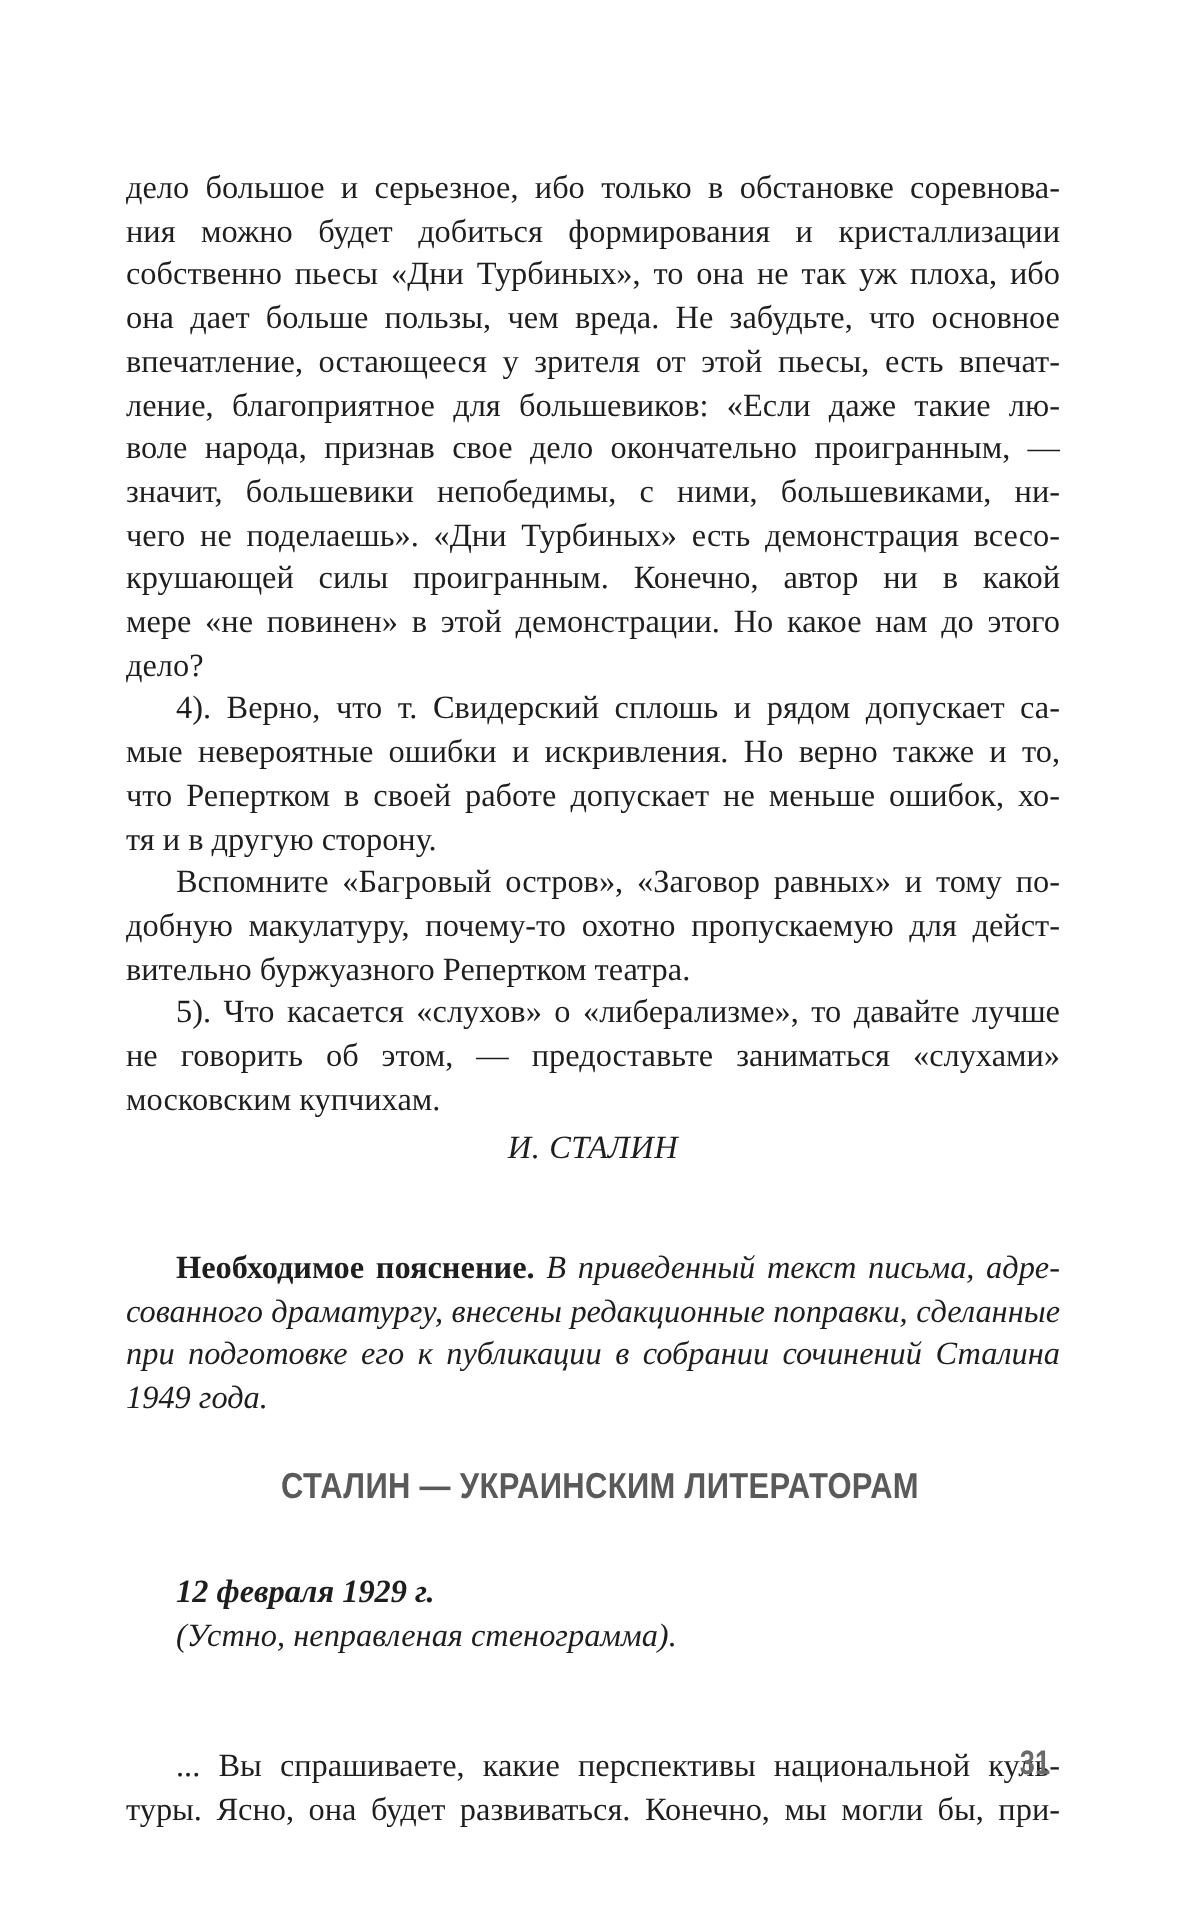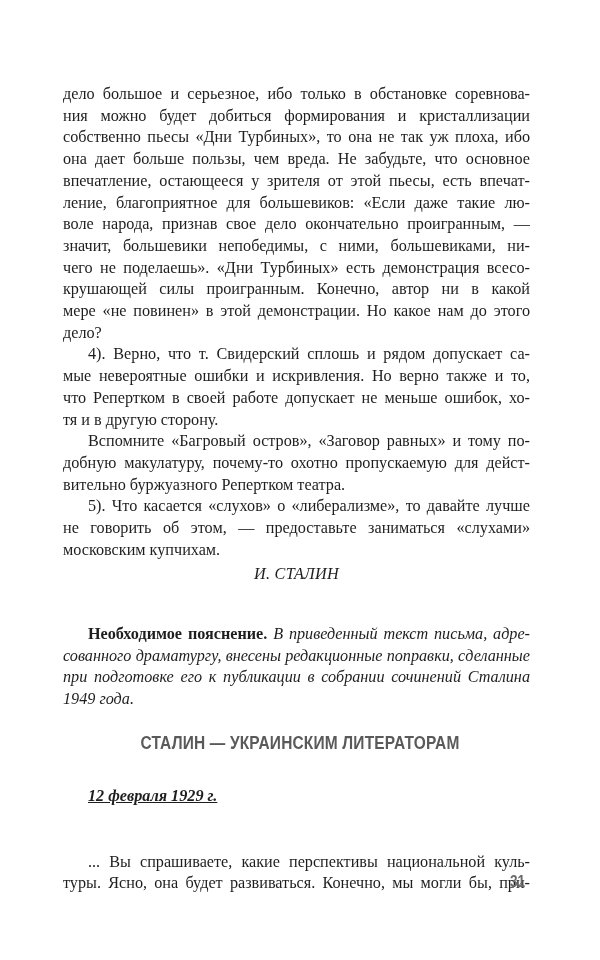--- a/index.html
+++ b/index.html
@@ -19,21 +19,21 @@
   .note { font-style: italic; }
   .heading {
     position: absolute; left: 0; width: 600px; top: 733px; text-align: center;
     font-family: "Liberation Sans", "DejaVu Sans", sans-serif; font-weight: bold;
     font-size: 18px; color: #5a5a5a; letter-spacing: 0.2px; transform: scaleX(0.86);
   }
   .pagenum {
     position: absolute; left: 508px; top: 872px; font-family: "Liberation Sans", sans-serif;
     font-weight: bold; font-size: 17px; color: #6a6a6a; transform: scaleX(0.8);
   }
-  .bi { font-weight: bold; font-style: italic; text-decoration: underline; }
+  .bi { font-weight: bold; font-style: italic; }
   .it { font-style: italic; }
 </style>
 </head>
 <body>
 
 <div class="col" style="top:44px;margin-top:40px;">
   <p class="para">
     <span class="line">дело большое и серьезное, ибо только в обстановке соревнова-</span>
     <span class="line">ния можно будет добиться формирования и кристаллизации</span>
     <span class="line">собственно пьесы «Дни Турбиных», то она не так уж плоха, ибо</span>
@@ -73,18 +73,19 @@
     <span class="line note">при подготовке его к публикации в собрании сочинений Сталина</span>
     <span class="line last note">1949 года.</span>
   </p>
 </div>
 
 <div class="heading">СТАЛИН — УКРАИНСКИМ ЛИТЕРАТОРАМ</div>
 
 <div class="col" style="top:786px;">
   <p class="para">
     <span class="line last bi" style="padding-left:25px;">12 февраля 1929 г.</span>
+    <span class="line last it" style="padding-left:25px;">(Устно, неправленая стенограмма).</span>
     <span class="line" style="padding-left:25px;margin-top:44px;">... Вы спрашиваете, какие перспективы национальной куль-</span>
     <span class="line">туры. Ясно, она будет развиваться. Конечно, мы могли бы, при-</span>
   </p>
 </div>
 
 <div class="pagenum">31</div>
 
 </body></html>

